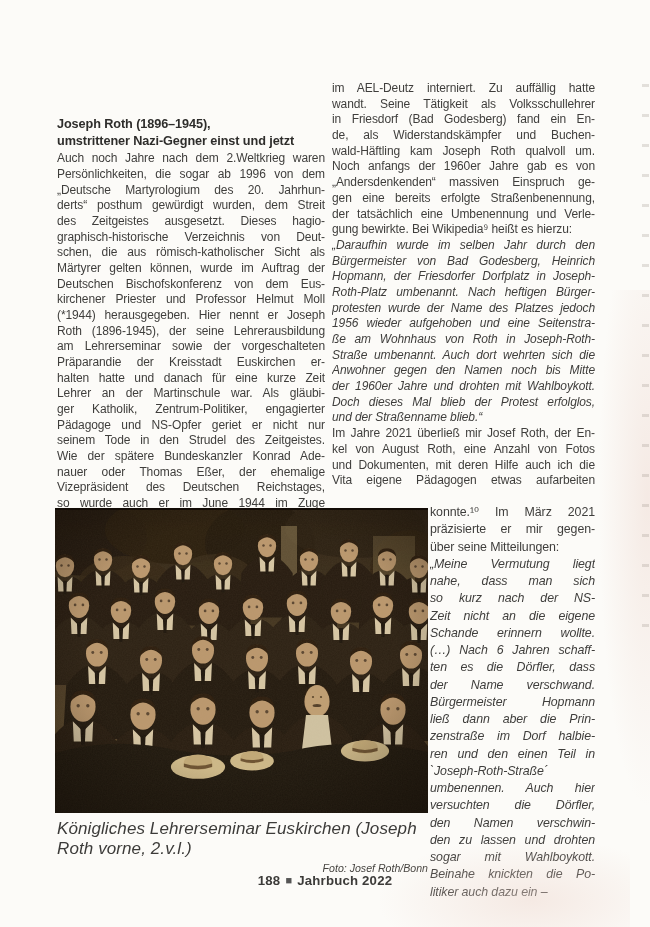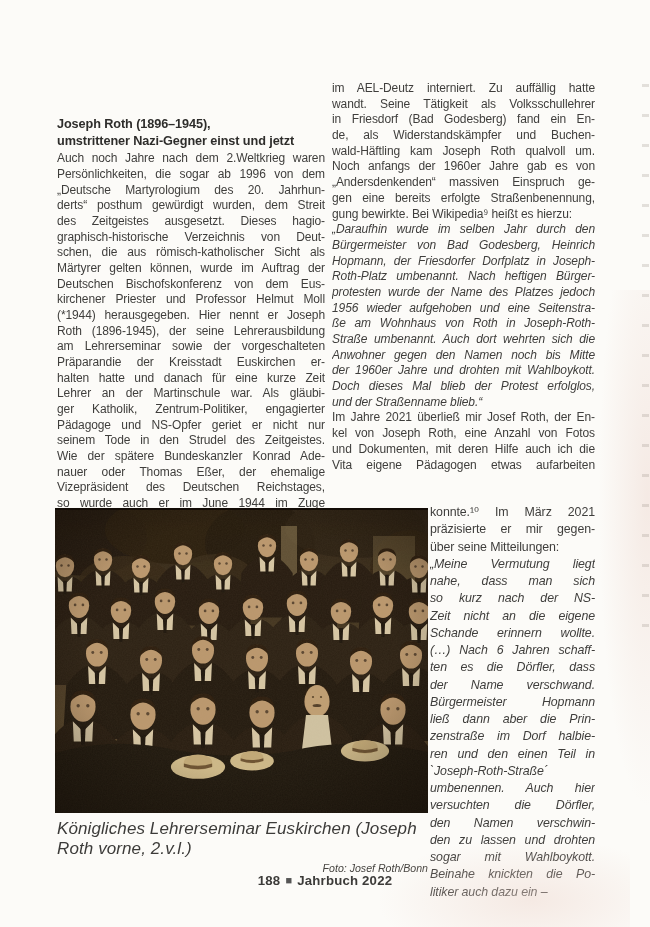--- a/index.html
+++ b/index.html
@@ -71,39 +71,40 @@
   <div class="col col-right-upper">
     <div>
         <div class="ln">im AEL-Deutz interniert. Zu auffällig hatte</div>
         <div class="ln">wandt. Seine Tätigkeit als Volksschullehrer</div>
         <div class="ln">in Friesdorf (Bad Godesberg) fand ein En-</div>
         <div class="ln">de, als Widerstandskämpfer und Buchen-</div>
         <div class="ln">wald-Häftling kam Joseph Roth qualvoll um.</div>
         <div class="ln">Noch anfangs der 1960er Jahre gab es von</div>
         <div class="ln">„Andersdenkenden“ massiven Einspruch ge-</div>
         <div class="ln">gen eine bereits erfolgte Straßenbenennung,</div>
+        <div class="ln">der tatsächlich eine Umbenennung und Verle-</div>
         <div class="ln end">gung bewirkte. Bei Wikipedia⁹ heißt es hierzu:</div>
       </div>
     <div class="quote">
         <div class="ln">„Daraufhin wurde im selben Jahr durch den</div>
         <div class="ln">Bürgermeister von Bad Godesberg, Heinrich</div>
         <div class="ln">Hopmann, der Friesdorfer Dorfplatz in Joseph-</div>
         <div class="ln">Roth-Platz umbenannt. Nach heftigen Bürger-</div>
         <div class="ln">protesten wurde der Name des Platzes jedoch</div>
         <div class="ln">1956 wieder aufgehoben und eine Seitenstra-</div>
         <div class="ln">ße am Wohnhaus von Roth in Joseph-Roth-</div>
         <div class="ln">Straße umbenannt. Auch dort wehrten sich die</div>
         <div class="ln">Anwohner gegen den Namen noch bis Mitte</div>
         <div class="ln">der 1960er Jahre und drohten mit Wahlboykott.</div>
         <div class="ln">Doch dieses Mal blieb der Protest erfolglos,</div>
         <div class="ln end">und der Straßenname blieb.“</div>
       </div>
     <div>
         <div class="ln">Im Jahre 2021 überließ mir Josef Roth, der En-</div>
-        <div class="ln">kel von Joseph Roth, eine Anzahl von Fotos</div>
+        <div class="ln">kel von August Roth, eine Anzahl von Fotos</div>
         <div class="ln">und Dokumenten, mit deren Hilfe auch ich die</div>
         <div class="ln">Vita eigene Pädagogen etwas aufarbeiten</div>
       </div>
   </div>
 
   <div class="col col-right-lower">
     <div>
         <div class="ln">konnte.¹⁰ Im März 2021</div>
         <div class="ln">präzisierte er mir gegen-</div>
         <div class="ln end">über seine Mitteilungen:</div>

